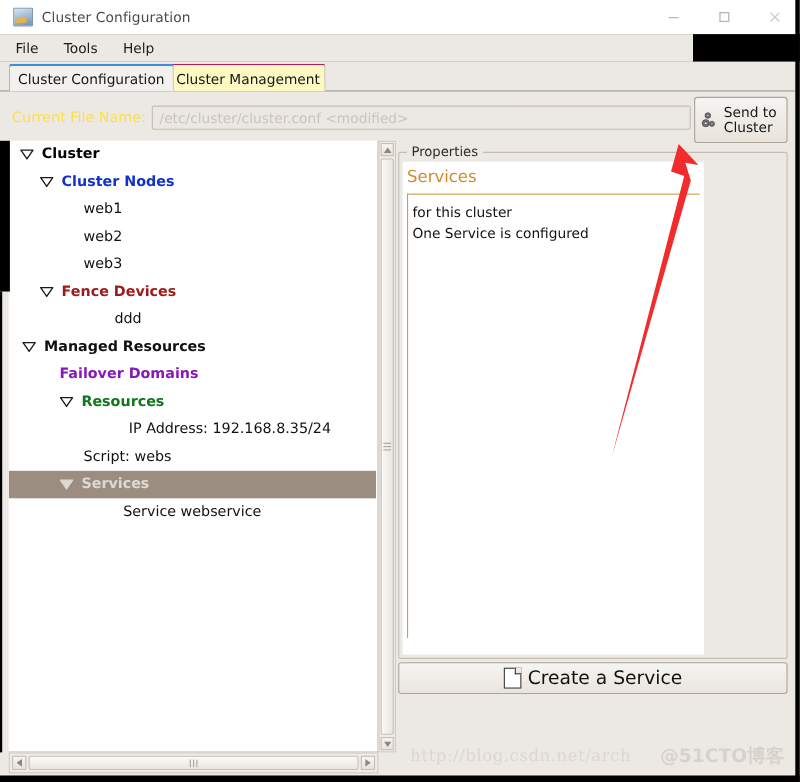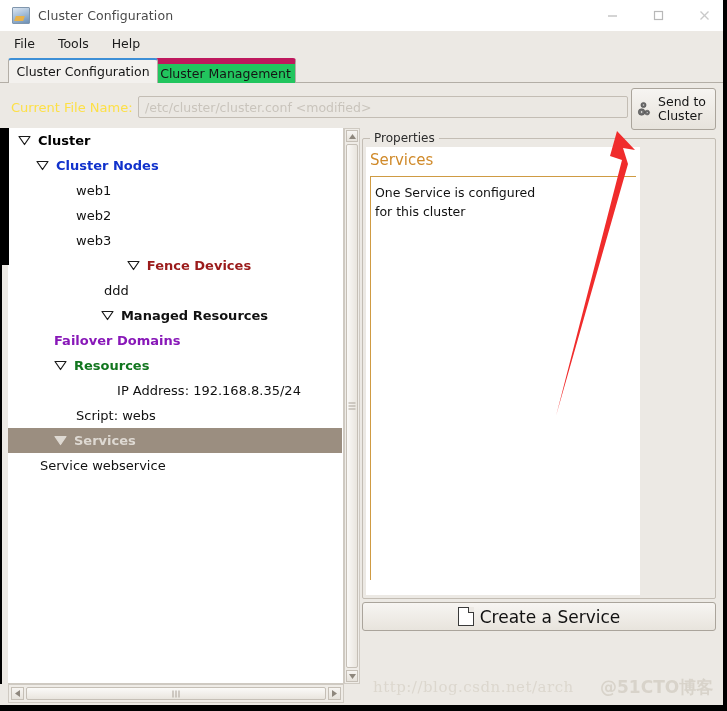--- a/index.html
+++ b/index.html
@@ -30,21 +30,21 @@
   .title-text{font-size:12.5px;color:#4a4a4a;letter-spacing:.1px;}
   .win-btns{position:absolute;right:0;top:0;height:31px;display:flex;align-items:center;}
   .win-btn{
     width:46px;height:31px;display:flex;align-items:center;justify-content:center;
     color:#b8b8b8;font-size:14px;line-height:1;
   }
   .win-btn svg{display:block;}
 
   
   .menubar{
-    position:absolute;left:0;top:31px;width:727px;height:25px;
+    position:absolute;left:0;top:31px;width:630px;height:25px;
     background:#ece9e4;display:flex;align-items:center;
     border-bottom:1px solid #3b82f6;
   }
   .menu-item{
     padding:2px 9px;font-size:12.5px;color:#1b1b1b;margin-left:5px;
   }
 
   
   .tabstrip{
     position:absolute;left:0;top:56px;width:727px;height:27px;
@@ -56,22 +56,22 @@
     font-size:12.5px;color:#151515;
     border:1px solid #b3aea6;border-bottom:none;
     border-top-left-radius:3px;border-top-right-radius:3px;
   }
   .tab.active{
     left:8px;width:150px;background:#f3f1ee;
     border-top:2px solid #3d8fd6;
     z-index:3;
   }
   .tab.inactive{
-    left:155px;width:141px;background:#22c55e;
-    border-top:6px solid #be185d;
+    left:155px;width:141px;background:#fef9c3;
+    border-top:1px solid #be185d;
     z-index:2;
   }
   .tabline{position:absolute;left:0;top:82px;width:727px;height:1px;background:#b3aea6;}
 
   
   .panelbg{
     position:absolute;left:0;top:83px;width:727px;height:628px;background:#ece9e4;
   }
   .filelabel{position:absolute;left:11px;top:100px;font-size:13px;color:#fde047;}
   .filefield{
@@ -301,33 +301,33 @@
           <span class="tlabel" style="color: rgb(17, 17, 17);">web1</span>
         </div>
         <div class="trow" style="padding-left: 68px;">
           <span style="width: 0px; flex: 0 0 auto;"></span>
           <span class="tlabel" style="color: rgb(17, 17, 17);">web2</span>
         </div>
         <div class="trow" style="padding-left: 68px;">
           <span style="width: 0px; flex: 0 0 auto;"></span>
           <span class="tlabel" style="color: rgb(17, 17, 17);">web3</span>
         </div>
-        <div class="trow" style="padding-left: 28px; justify-content: center;">
+        <div class="trow" style="padding-left: 28px;">
           <span style="width: 15px; height: 13px; flex: 0 0 auto; margin-right: 5px; display: inline-block; position: relative;">
             <svg width="13" height="11" viewBox="0 0 13 11" style="position:absolute;left:0;top:1px">
               <polygon points="1,1.5 12,1.5 6.5,9.5" fill="#ffffff" stroke="#1a1a1a" stroke-width="1.2" stroke-linejoin="round"></polygon>
             </svg>
           </span>
           <span class="tlabel b" style="color: rgb(155, 27, 27);">Fence Devices</span>
         </div>
         <div class="trow" style="padding-left: 96px;">
           <span style="width: 0px; flex: 0 0 auto;"></span>
           <span class="tlabel" style="color: rgb(17, 17, 17);">ddd</span>
         </div>
-        <div class="trow" style="padding-left: 19px; justify-content: center;">
+        <div class="trow" style="padding-left: 12px;">
           <span style="width: 15px; height: 13px; flex: 0 0 auto; margin-right: 5px; display: inline-block; position: relative;">
             <svg width="13" height="11" viewBox="0 0 13 11" style="position:absolute;left:0;top:1px">
               <polygon points="1,1.5 12,1.5 6.5,9.5" fill="#ffffff" stroke="#1a1a1a" stroke-width="1.2" stroke-linejoin="round"></polygon>
             </svg>
           </span>
           <span class="tlabel b" style="color: rgb(17, 17, 17);">Managed Resources</span>
         </div>
         <div class="trow" style="padding-left: 46px;">
           <span style="width: 0px; flex: 0 0 auto;"></span>
           <span class="tlabel b" style="color: rgb(136, 24, 184);">Failover Domains</span>
@@ -349,21 +349,21 @@
           <span class="tlabel" style="color: rgb(17, 17, 17);">Script:  webs</span>
         </div>
         <div class="trow sel" style="padding-left: 46px; margin-left: 0px; width: 334px; box-sizing: border-box;">
           <span style="width: 15px; height: 13px; flex: 0 0 auto; margin-right: 5px; display: inline-block; position: relative;">
             <svg width="13" height="11" viewBox="0 0 13 11" style="position:absolute;left:0;top:1px">
               <polygon points="1,1.5 12,1.5 6.5,9.5" fill="#ded9d2" stroke="#ded9d2" stroke-width="1.2" stroke-linejoin="round"></polygon>
             </svg>
           </span>
           <span class="tlabel b" style="color: rgb(222, 217, 210);">Services</span>
         </div>
-        <div class="trow" style="padding-left: 32px;">
+        <div class="trow" style="padding-left: 104px;">
           <span style="width: 0px; flex: 0 0 auto;"></span>
           <span class="tlabel" style="color: rgb(17, 17, 17);">Service webservice</span>
         </div>
       </div>
   </div>
   <div class="blackstrip"></div>
   <div class="blackstrip2"></div>
 
   <div class="vscroll">
     <div class="sb-arrow sb-up">
@@ -403,22 +403,22 @@
           <polygon points="5,3.5 0,0 0,7" fill="#8e877d"></polygon>
         </svg>
     </div>
   </div>
 
   <div class="propsgroup"></div>
   <div class="propslegend">Properties</div>
   <div class="propsinner">
     <div class="svc-head">Services</div>
     <div class="svc-box">
+      <div class="svc-line"> for this cluster</div>
       <div class="svc-line">One Service is configured</div>
-      <div class="svc-line"> for this cluster</div>
     </div>
   </div>
 
   <div class="createbtn">
     <span class="doc-icon"></span>
     <span class="createbtn-label">Create a Service</span>
   </div>
 
   <div class="watermark">http://blog.csdn.net/arch</div>
   <div class="watermark2">@51CTO博客</div>

